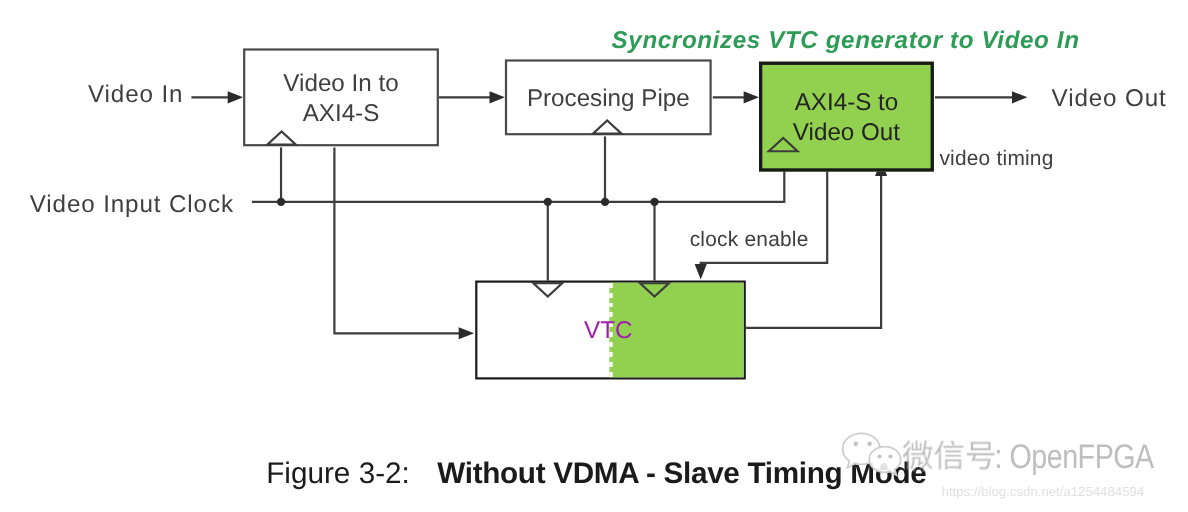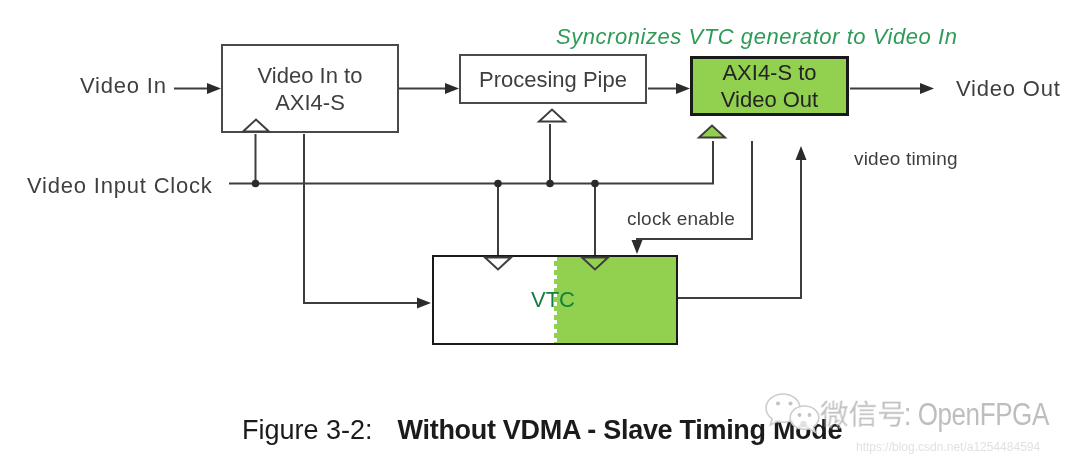--- a/index.html
+++ b/index.html
@@ -11,21 +11,21 @@
        font-size:22px;line-height:27px;color:#3f3f3f;text-align:center;}
   .blk.green{background:var(--green);border:3px solid #191919;color:#242424;}
   .lbl{position:absolute;font-size:22px;color:#3f3f3f;white-space:nowrap;letter-spacing:0.8px;}
   .lbl.small{font-size:19px;letter-spacing:0.2px;}
   .ann{position:absolute;font-size:22px;font-style:italic;color:var(--anngreen);white-space:nowrap;letter-spacing:0.55px;}
   #vtc-box{position:absolute;box-sizing:border-box;background:#fff;border:2.5px solid #1a1a1a;}
   #vtc-green{position:absolute;box-sizing:border-box;top:0;right:0;height:100%;
              background:var(--green);}
   #vtc-divider{position:absolute;top:0;left:0;width:2.5px;height:100%;
              background:repeating-linear-gradient(to bottom,#ffffff 0 4.5px,rgba(255,255,255,0) 4.5px 9px);}
-  .vtc-label{position:absolute;font-size:22px;color:#15803d;white-space:nowrap;}
+  .vtc-label{position:absolute;font-size:22px;color:#a21caf;white-space:nowrap;}
   #caption{position:absolute;white-space:nowrap;color:#1b1b1b;}
   #caption .fig{font-size:27px;letter-spacing:0px;}
   #caption .cap{font-weight:bold;font-size:27px;margin-left:25px;letter-spacing:-0.3px;}
   #watermark{position:absolute;white-space:nowrap;}
   #wm-text{position:absolute;left:0;top:0;white-space:nowrap;}
   #wm-latin{font-size:31px;letter-spacing:-0.5px;color:rgba(150,150,150,0.62);
      display:inline-block;transform:scaleX(0.84);transform-origin:0 0;
      text-shadow:2px 2px 1px rgba(255,255,255,0.95),-1px -1px 1px rgba(255,255,255,0.55),2.5px 2.5px 3px rgba(255,255,255,0.9);}
   #wm-url{position:absolute;font-size:12px;color:rgba(196,196,204,0.5);white-space:nowrap;
      text-shadow:1px 1px 0 rgba(255,255,255,0.8);}
@@ -65,36 +65,36 @@
       <polygon points="801,146 795.5,160 806.5,160"></polygon>
     </g>
     <g fill="#2b2b2b" stroke="none">
       <circle cx="255.5" cy="183.5" r="3.8"></circle>
       <circle cx="498" cy="183.5" r="3.8"></circle>
       <circle cx="550" cy="183.5" r="3.8"></circle>
       <circle cx="595" cy="183.5" r="3.8"></circle>
     </g>
   </svg>
 
-  <div class="ann" style="left:556px;top:24px;">Syncronizes VTC generator to Video In</div>
+  <div class="ann" style="left:556px;top:24px;font-weight:bold;">Syncronizes VTC generator to Video In</div>
 
   <div class="lbl" style="left:80px;top:73px;text-align:right;">Video In</div>
   <div class="lbl" style="left:956px;top:76px;">Video Out</div>
   <div class="lbl" style="left:27px;top:173px;">Video Input Clock</div>
   <div class="lbl small" style="left:627px;top:208px;">clock enable</div>
-  <div class="lbl small" style="left:822px;top:148px;margin-left:32px;">video timing</div>
+  <div class="lbl small" style="left:822px;top:134px;margin-left:32px;">video timing</div>
 
   <div class="blk" id="box1" style="left:221px;top:44px;width:178px;height:89px;">
     <span>Video In to</span>
     <span>AXI4-S</span>
   </div>
-  <div class="blk" id="box2" style="left:459px;top:54px;width:188px;height:50px;">
+  <div class="blk" id="box2" style="left:459px;top:54px;width:188px;height:69px;">
     <span>Procesing Pipe</span>
   </div>
-  <div class="blk green" id="box3" style="left:690px;top:56px;width:159px;height:60px;">
+  <div class="blk green" id="box3" style="left:690px;top:56px;width:159px;height:100px;">
     <span>AXI4-S to</span>
     <span>Video Out</span>
   </div>
 
   <div id="vtc-box" style="left:432px;top:255px;width:246px;height:90px;">
     <div id="vtc-green" style="width:122px;">
         <div id="vtc-divider"></div>
       </div>
   </div>
   <div class="vtc-label" style="left:531px;top:287px;">VTC</div>

